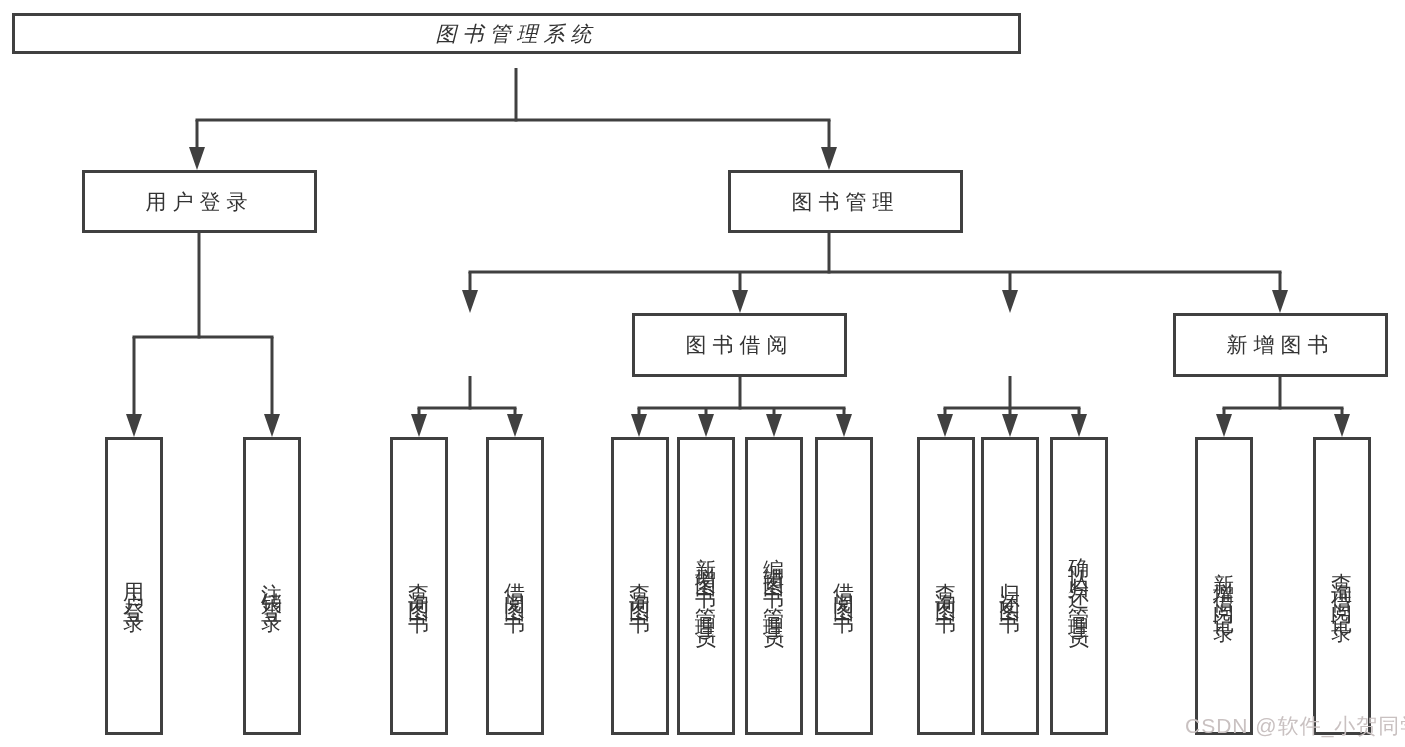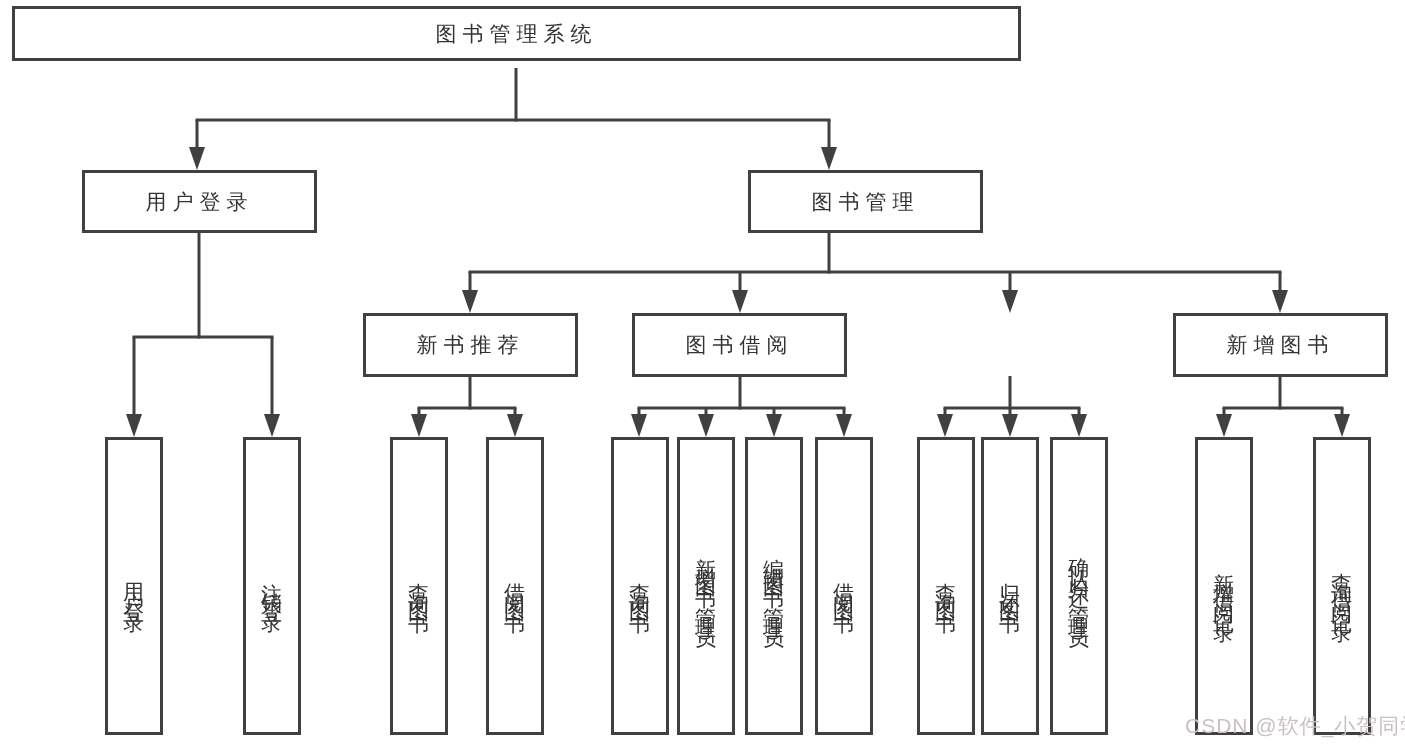--- a/index.html
+++ b/index.html
@@ -36,24 +36,24 @@
     background: var(--box-bg);
     display: flex;
     align-items: center;
     justify-content: center;
     color: var(--text);
     font-size: 21px;
     letter-spacing: 6px;
     white-space: nowrap;
   }
 
-  .root-box   { left: 12px;  top: 6px;  width: 1009px; height: 55px; }
+  .root-box   { left: 12px;  top: 13px;  width: 1009px; height: 41px; font-style: italic; }
   .lvl2-box   { top: 170px; width: 235px; height: 63px; }
   .lvl2-left  { left: 82px; }
-  .lvl2-right { left: 748px; }
+  .lvl2-right { left: 728px; }
   .lvl3-box   { top: 313px; width: 215px; height: 64px; }
 
   .vbox {
     position: absolute;
     top: 437px;
     width: 58px;
     height: 298px;
     box-sizing: border-box;
     border: 3px solid var(--line);
     background: var(--box-bg);
@@ -147,21 +147,20 @@
     <line x1="1342" y1="408" x2="1342" y2="419"></line>
     <polygon points="1216,414 1232,414 1224,437"></polygon>
     <polygon points="1334,414 1350,414 1342,437"></polygon>
   </svg>
 
   <div class="hbox root-box">图书管理系统</div>
 
   <div class="hbox lvl2-box lvl2-left">用户登录</div>
   <div class="hbox lvl2-box lvl2-right">图书管理</div>
 
-  <div class="hbox lvl3-box" style="left:363px">新书推荐</div>
   <div class="hbox lvl3-box" style="left:632px">图书借阅</div>
   <div class="hbox lvl3-box" style="left:1173px">新增图书</div>
 
   <div class="vbox" style="left:105px">
     <span class="vlabel">用户登录</span>
   </div>
   <div class="vbox" style="left:243px">
     <span class="vlabel">注销登录</span>
   </div>
 

